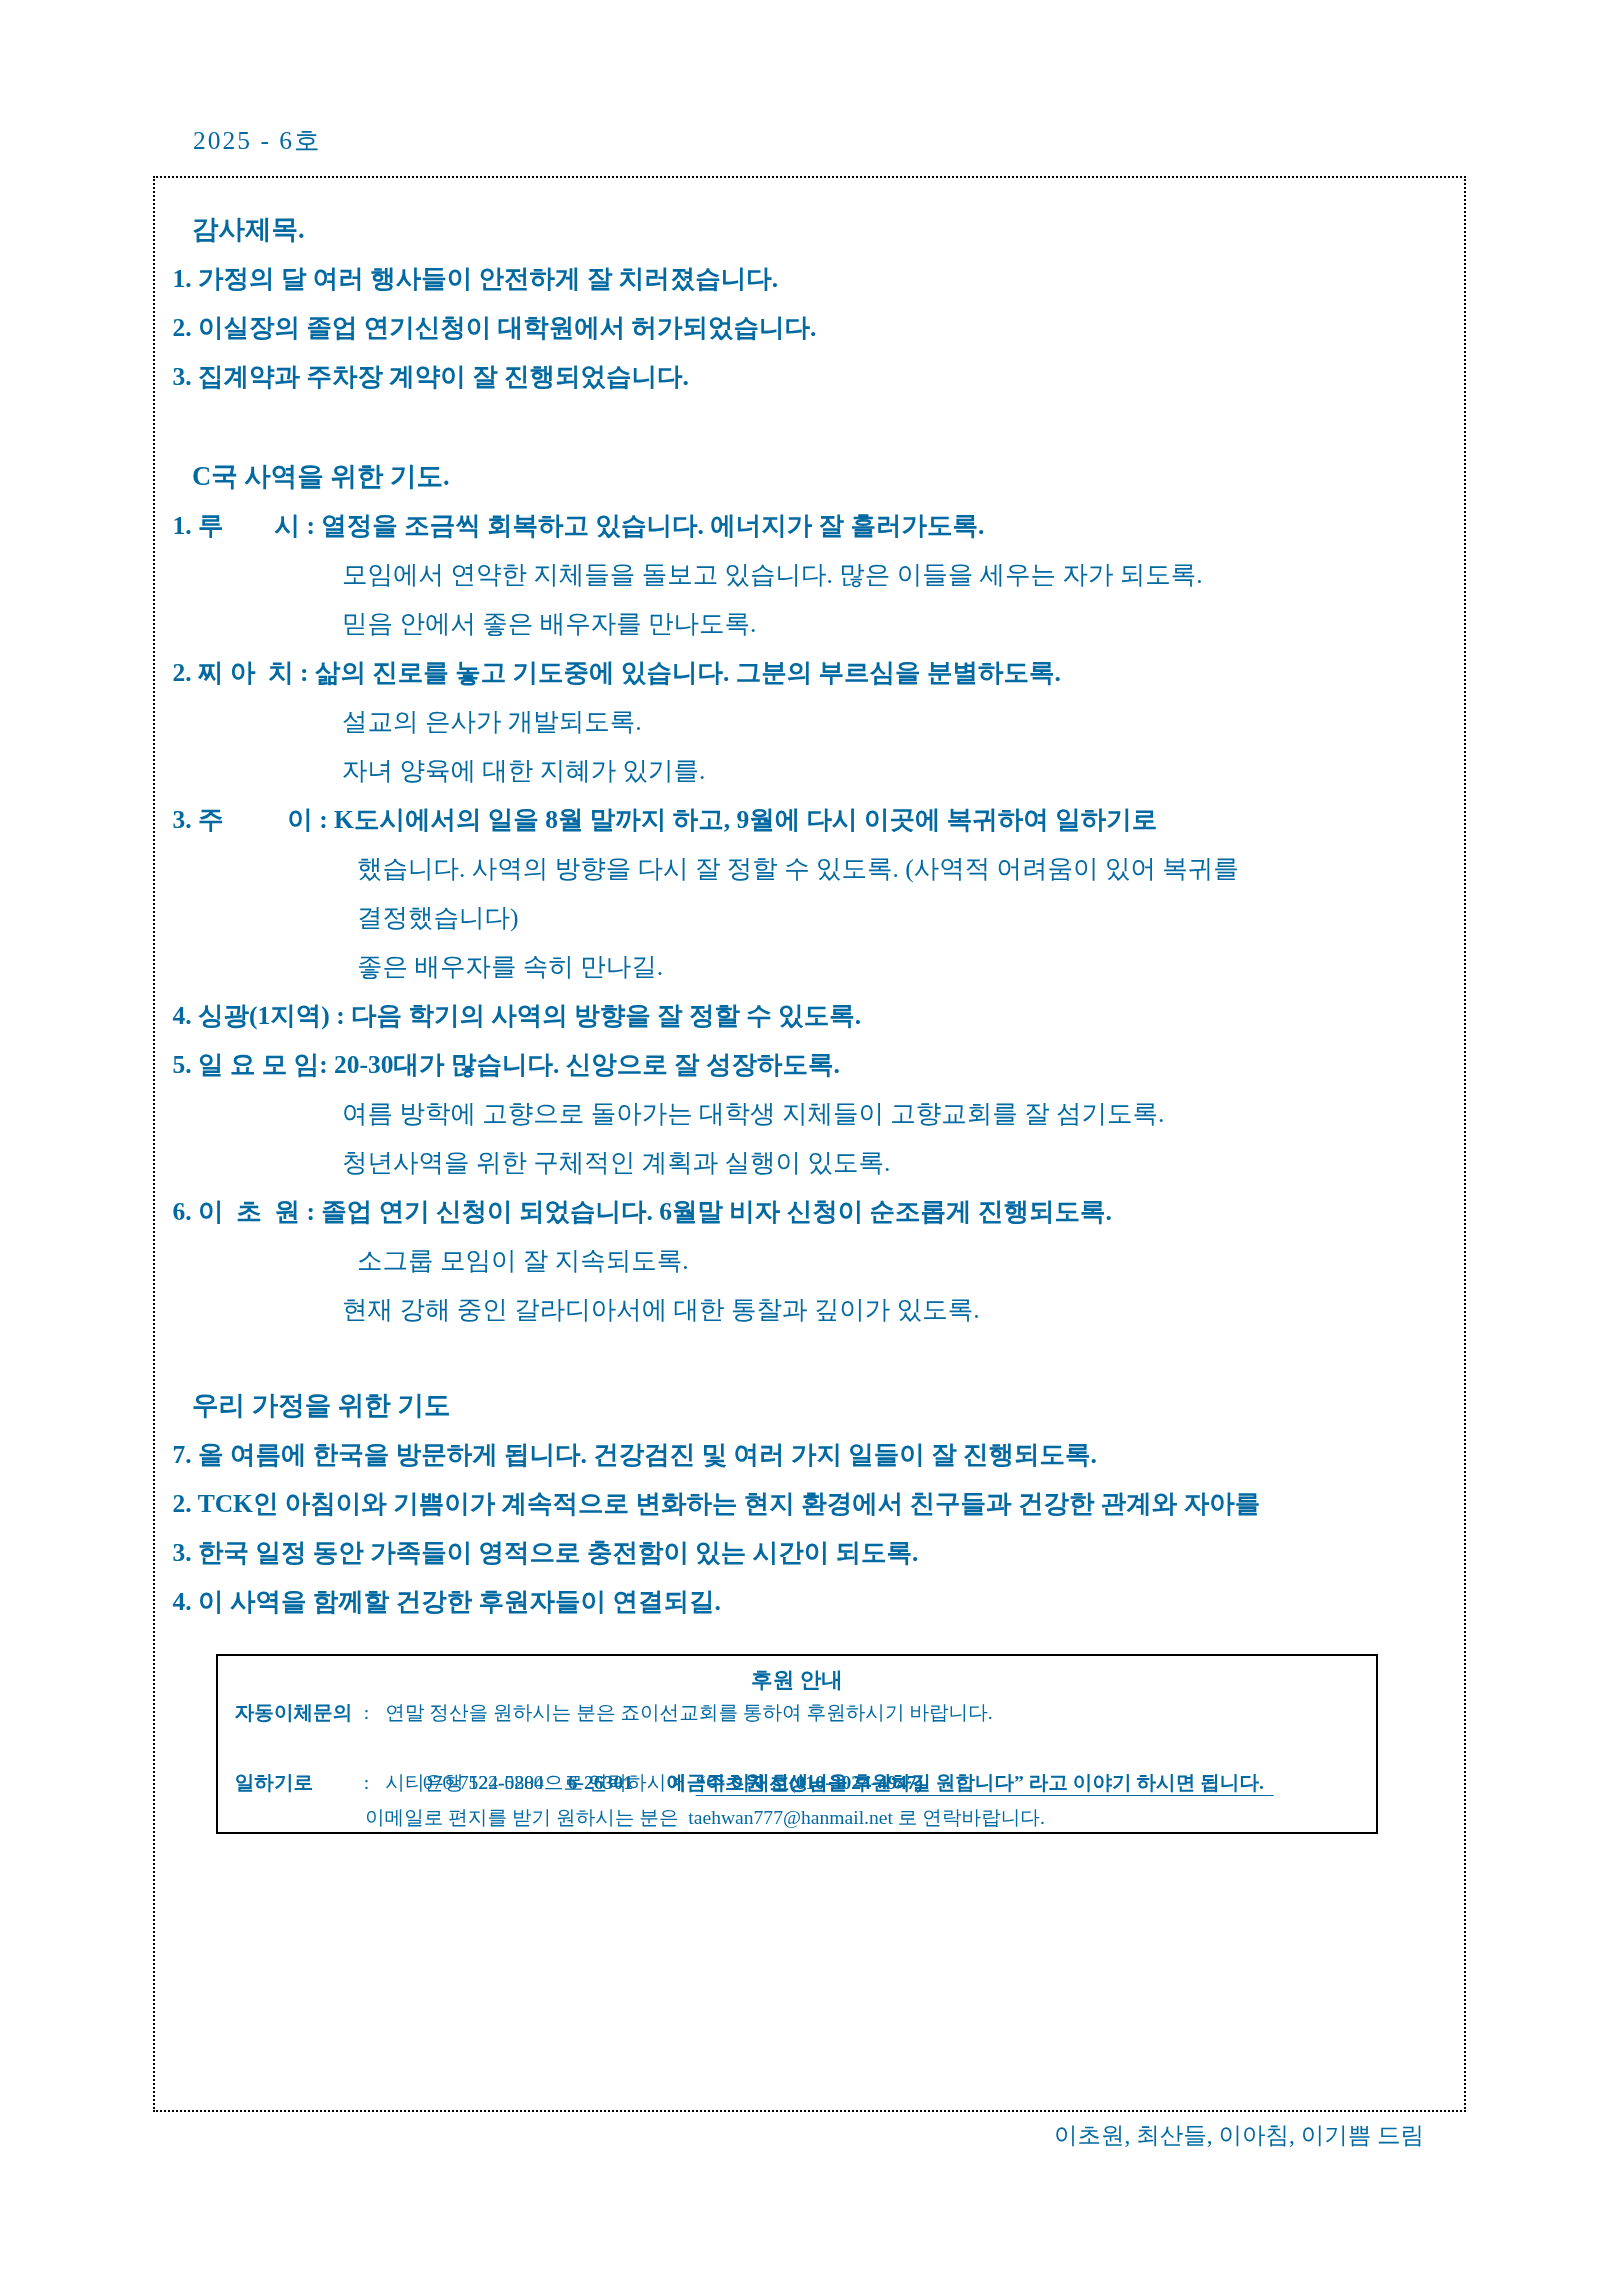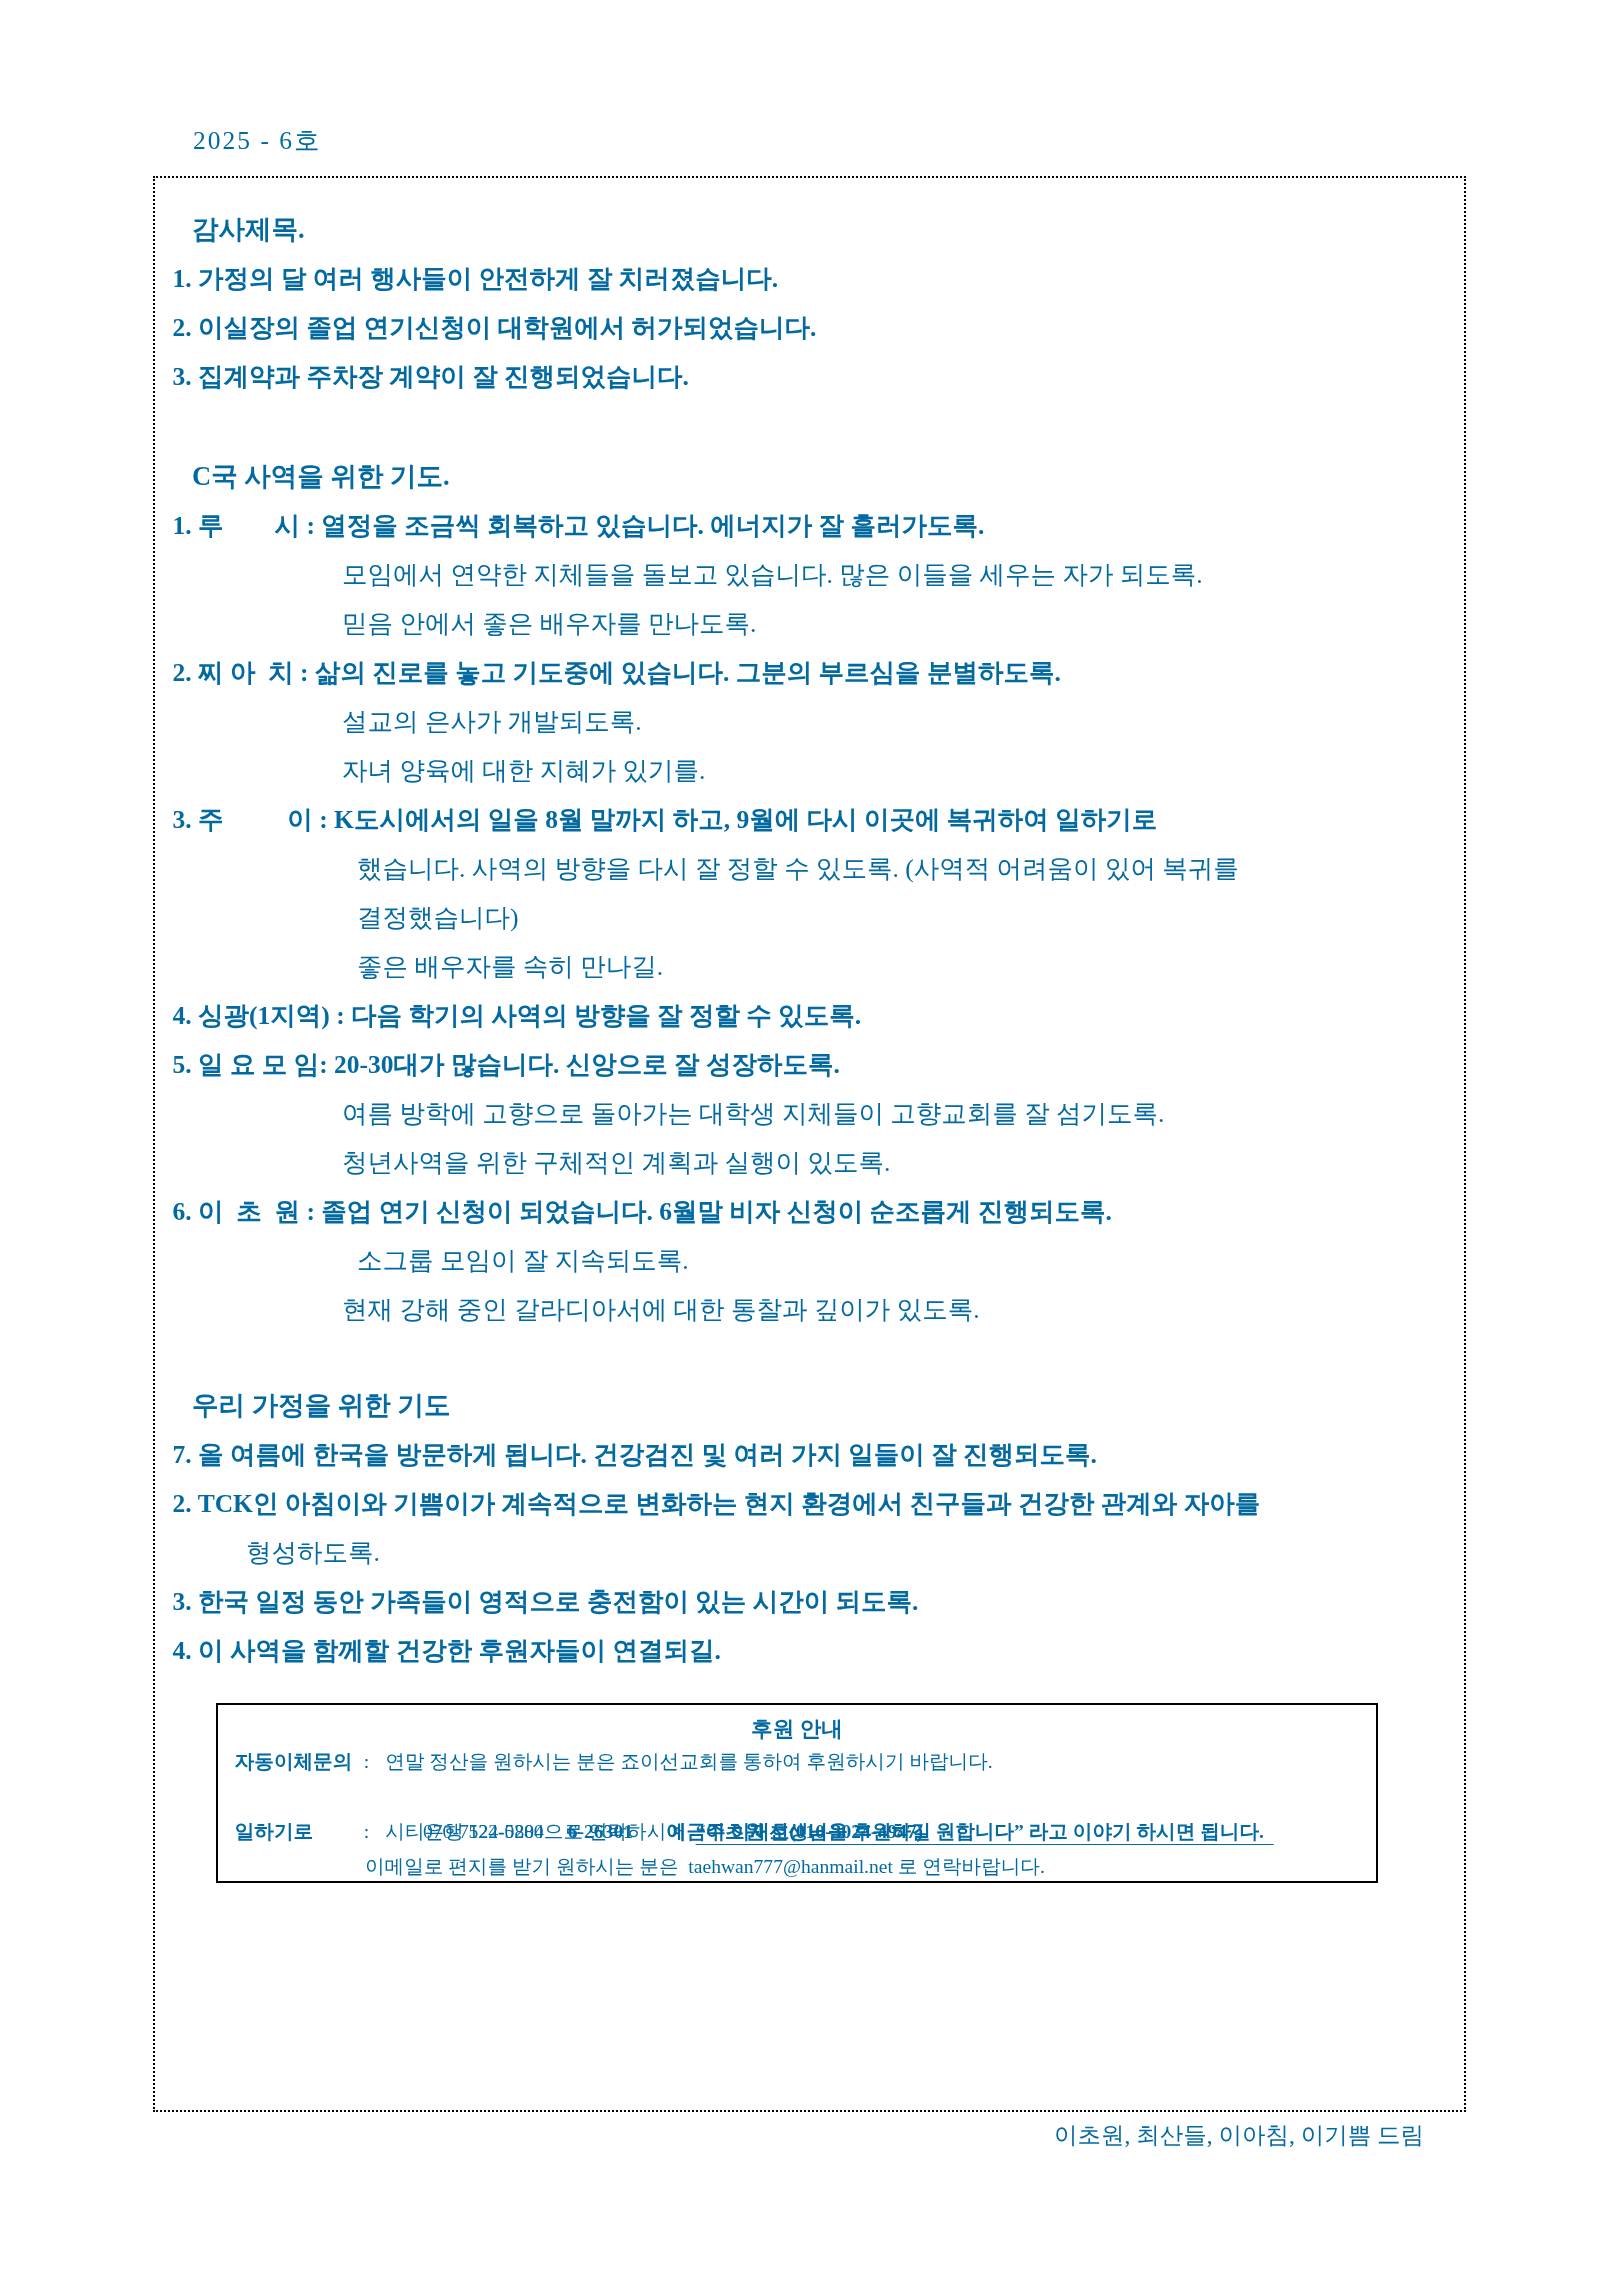--- a/index.html
+++ b/index.html
@@ -96,21 +96,20 @@
         <div class="line c1">청년사역을 위한 구체적인 계획과 실행이 있도록.</div>
         <div class="line it">6. 이  초  원 : 졸업 연기 신청이 되었습니다. 6월말 비자 신청이 순조롭게 진행되도록.</div>
         <div class="line c2">소그룹 모임이 잘 지속되도록.</div>
         <div class="line c1">현재 강해 중인 갈라디아서에 대한 통찰과 깊이가 있도록.</div>
       </div>
 
       <div>
         <div class="line h fam-gap">우리 가정을 위한 기도</div>
         <div class="line it">7. 올 여름에 한국을 방문하게 됩니다. 건강검진 및 여러 가지 일들이 잘 진행되도록.</div>
         <div class="line it">2. TCK인 아침이와 기쁨이가 계속적으로 변화하는 현지 환경에서 친구들과 건강한 관계와 자아를</div>
-        <div class="line cf">형성하도록.</div>
         <div class="line it">3. 한국 일정 동안 가족들이 영적으로 충전함이 있는 시간이 되도록.</div>
         <div class="line it">4. 이 사역을 함께할 건강한 후원자들이 연결되길.</div>
       </div>
 
       <div class="support-box">
         <div class="support-title">후원 안내</div>
         <div class="s-row">
           <span class="s-label">자동이체문의</span>
           <span class="s-colon">:</span>
           <span>연말 정산을 원하시는 분은 죠이선교회를 통하여 후원하시기 바랍니다.</span>

